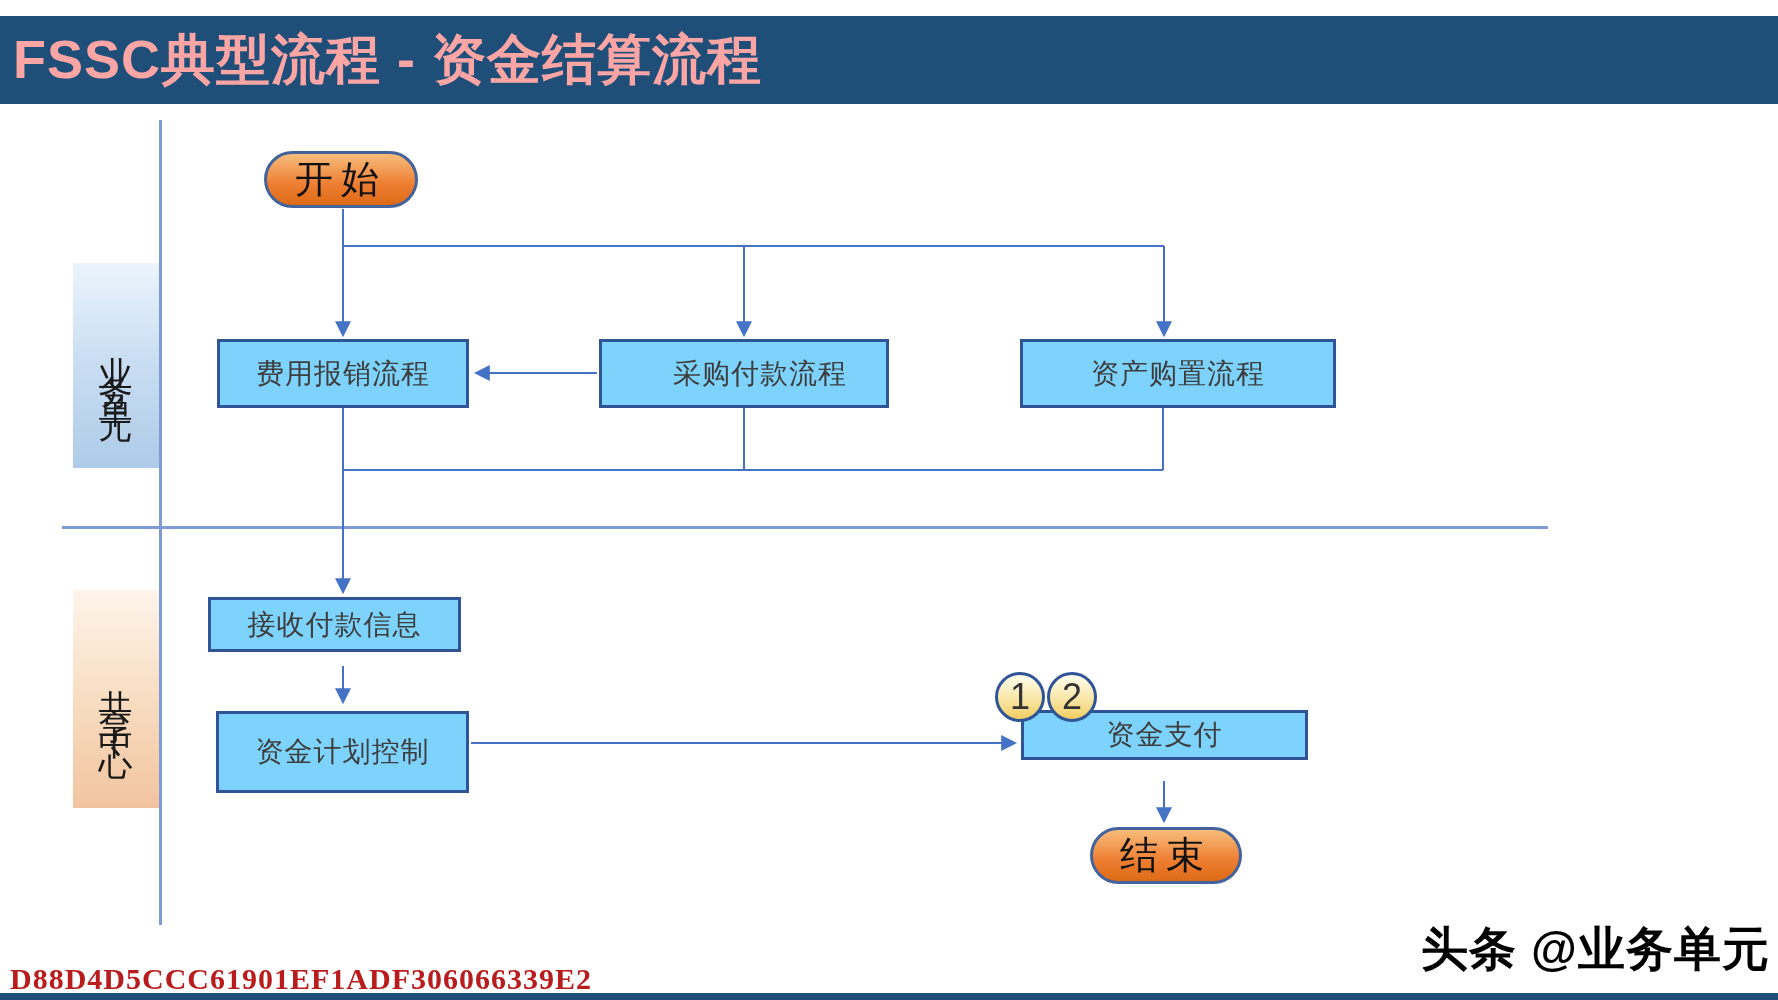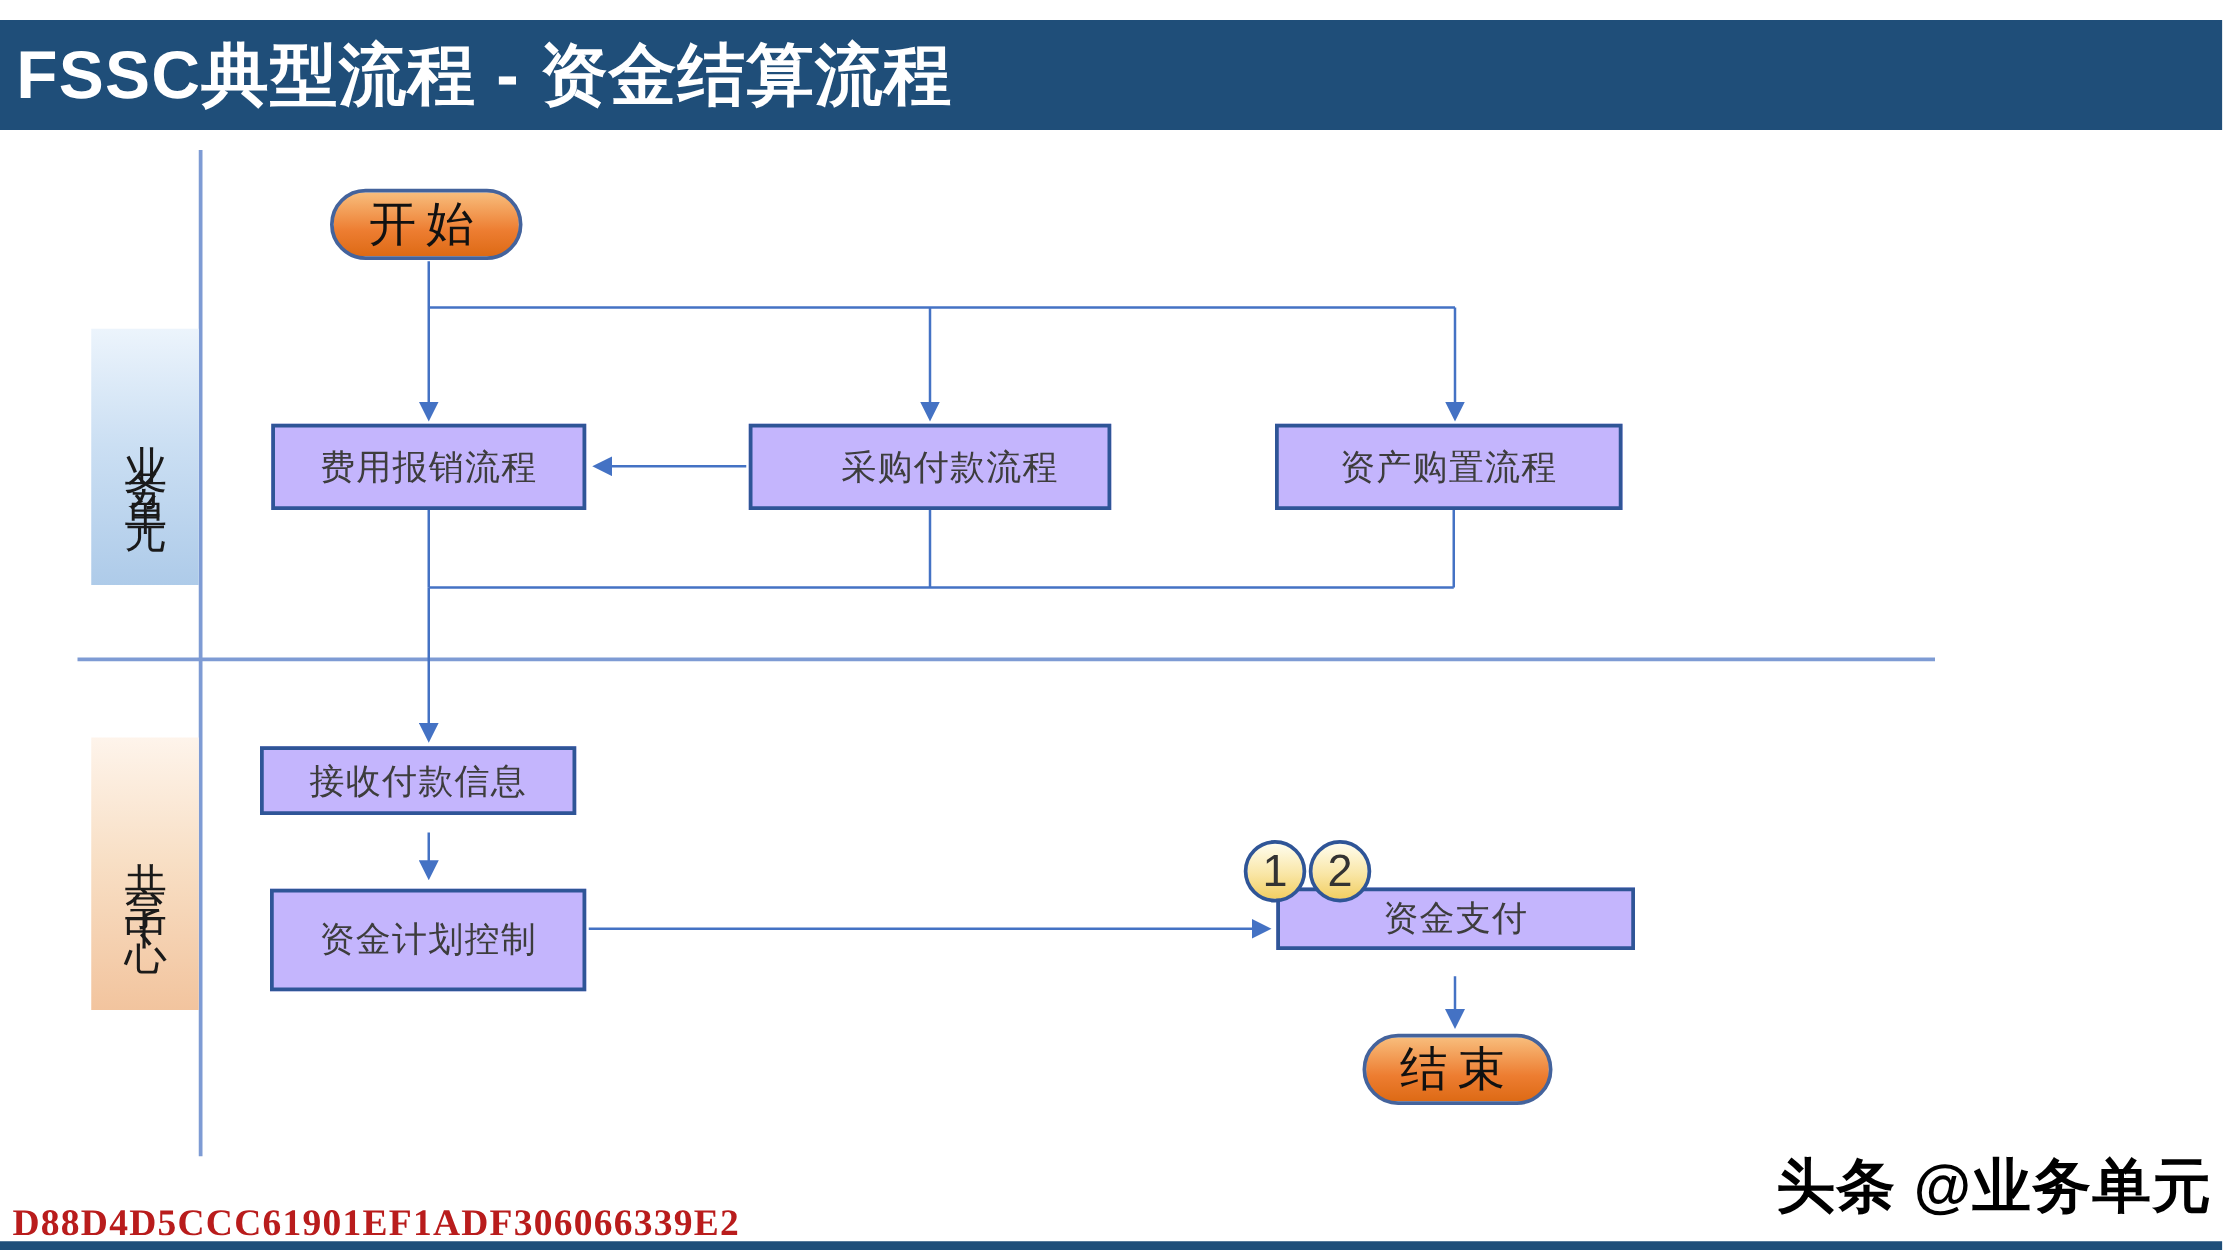--- a/index.html
+++ b/index.html
@@ -6,21 +6,21 @@
   #slide{
     position:relative;width:1778px;height:1000px;background:#ffffff;
     font-family:"Liberation Sans","DejaVu Sans",sans-serif;overflow:hidden;
   }
   
   .title-bar{
     position:absolute;left:0;top:16px;width:1778px;height:88px;
     background:#1F4E79;display:flex;align-items:center;
   }
   .title-bar .title{
-    color:#ffffff;font-size:54px;font-weight:bold;padding-left:13px;
+    color:#fca5a5;font-size:54px;font-weight:bold;padding-left:13px;
     letter-spacing:1px;white-space:nowrap;
   }
   
   .lane-vline{position:absolute;left:159px;top:120px;width:3px;height:805px;background:#7E9BD4;}
   .lane-divider{position:absolute;left:62px;top:526px;width:1486px;height:3px;background:#7E9BD4;}
   .lane-label{
     position:absolute;left:73px;width:86px;display:flex;align-items:center;justify-content:center;
     writing-mode:vertical-lr;text-orientation:upright;font-size:34px;color:#1a1a1a;
     letter-spacing:18px;
   }
@@ -30,27 +30,27 @@
   .terminal{
     position:absolute;border:3px solid #44639C;border-radius:30px;
     background:linear-gradient(180deg,#F8BD7C 0%,#ED7D31 60%,#DD6A15 100%);
     display:flex;align-items:center;justify-content:center;
     font-size:38px;color:#111;letter-spacing:8px;box-sizing:border-box;
   }
   .terminal.start{left:264px;top:151px;width:154px;height:57px;}
   .terminal.end{left:1090px;top:827px;width:152px;height:57px;}
   
   .pbox{
-    position:absolute;background:#c4b5fd;border:3px solid #2F5597;box-sizing:border-box;
+    position:absolute;background:#7dd3fc;border:3px solid #2F5597;box-sizing:border-box;
     display:flex;align-items:center;justify-content:center;
     font-size:28px;color:#3d3d3d;letter-spacing:1px;
   }
   .b-expense{left:217px;top:339px;width:252px;height:69px;}
   .b-procurement{left:599px;top:339px;width:290px;height:69px;padding-left:32px;}
-  .b-asset{left:1020px;top:339px;width:278px;height:69px;}
+  .b-asset{left:1020px;top:339px;width:316px;height:69px;}
   .b-receive{left:208px;top:597px;width:253px;height:55px;}
   .b-plan{left:216px;top:711px;width:253px;height:82px;}
   .b-payment{left:1021px;top:710px;width:287px;height:50px;}
   
   .badge{
     position:absolute;width:50px;height:50px;border-radius:50%;
     border:3px solid #2F5597;box-sizing:border-box;
     background:linear-gradient(180deg,#FFFDEE 0%,#F9E6A6 55%,#F2CE62 100%);
     display:flex;align-items:center;justify-content:center;
     font-size:36px;color:#333;z-index:5;

